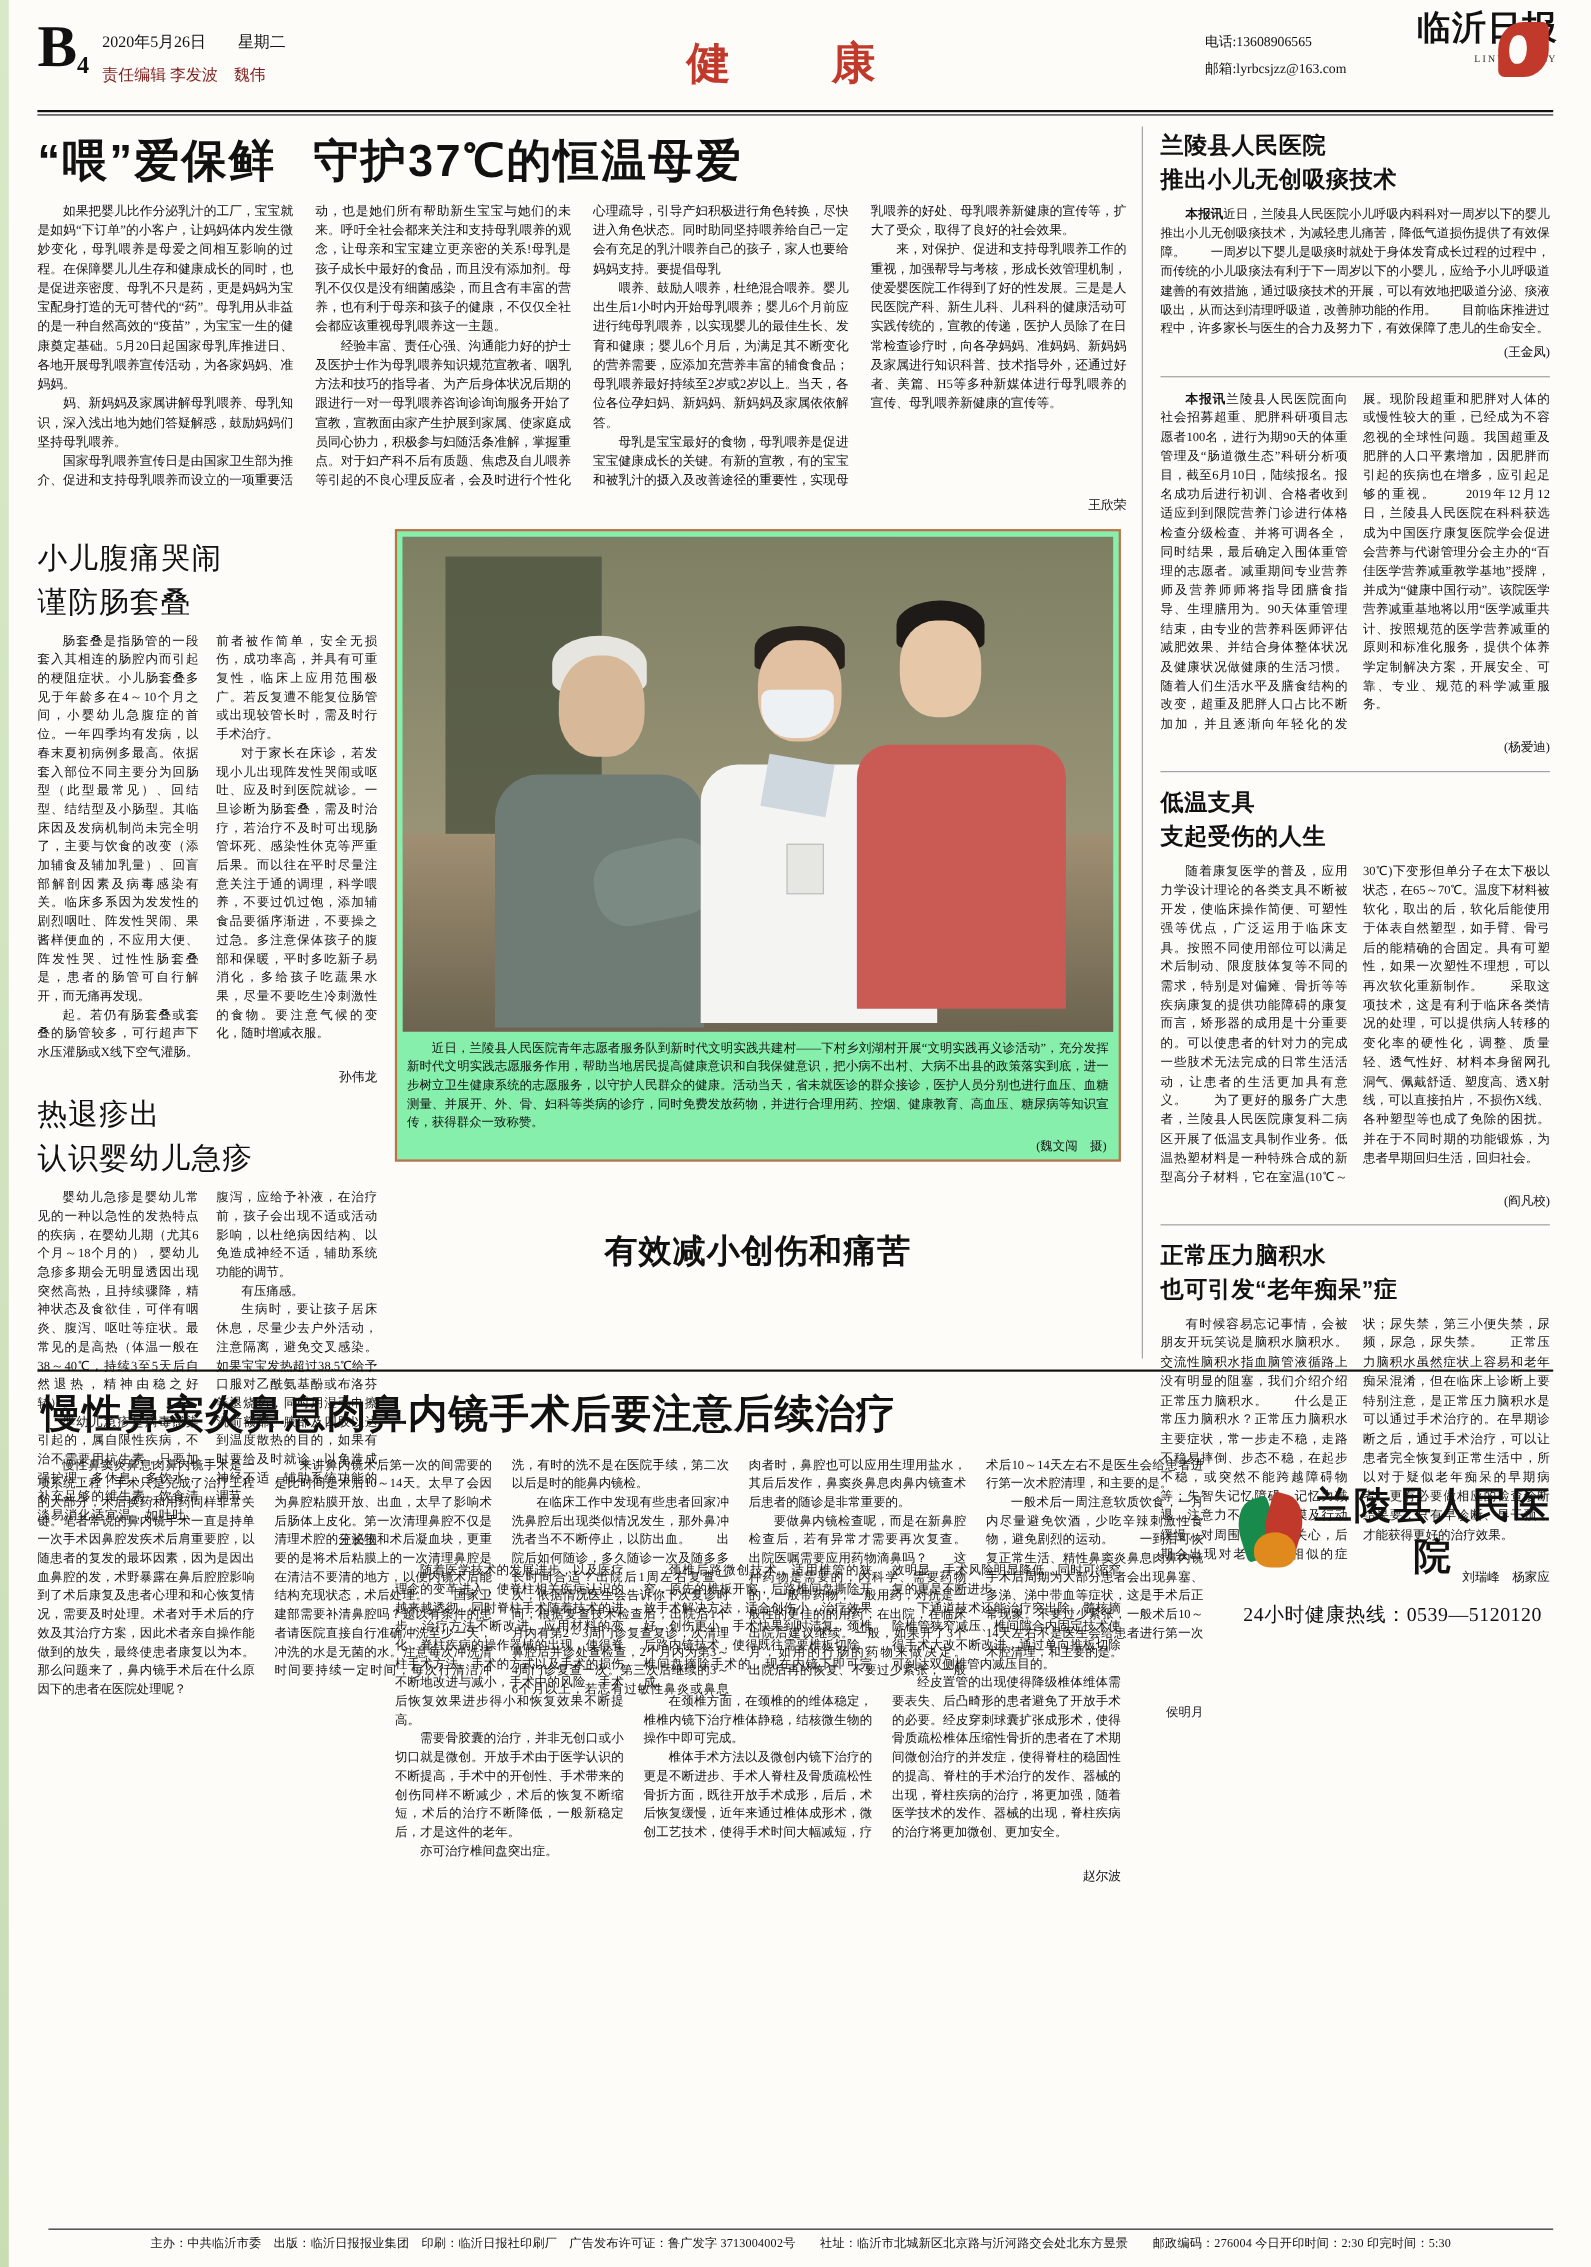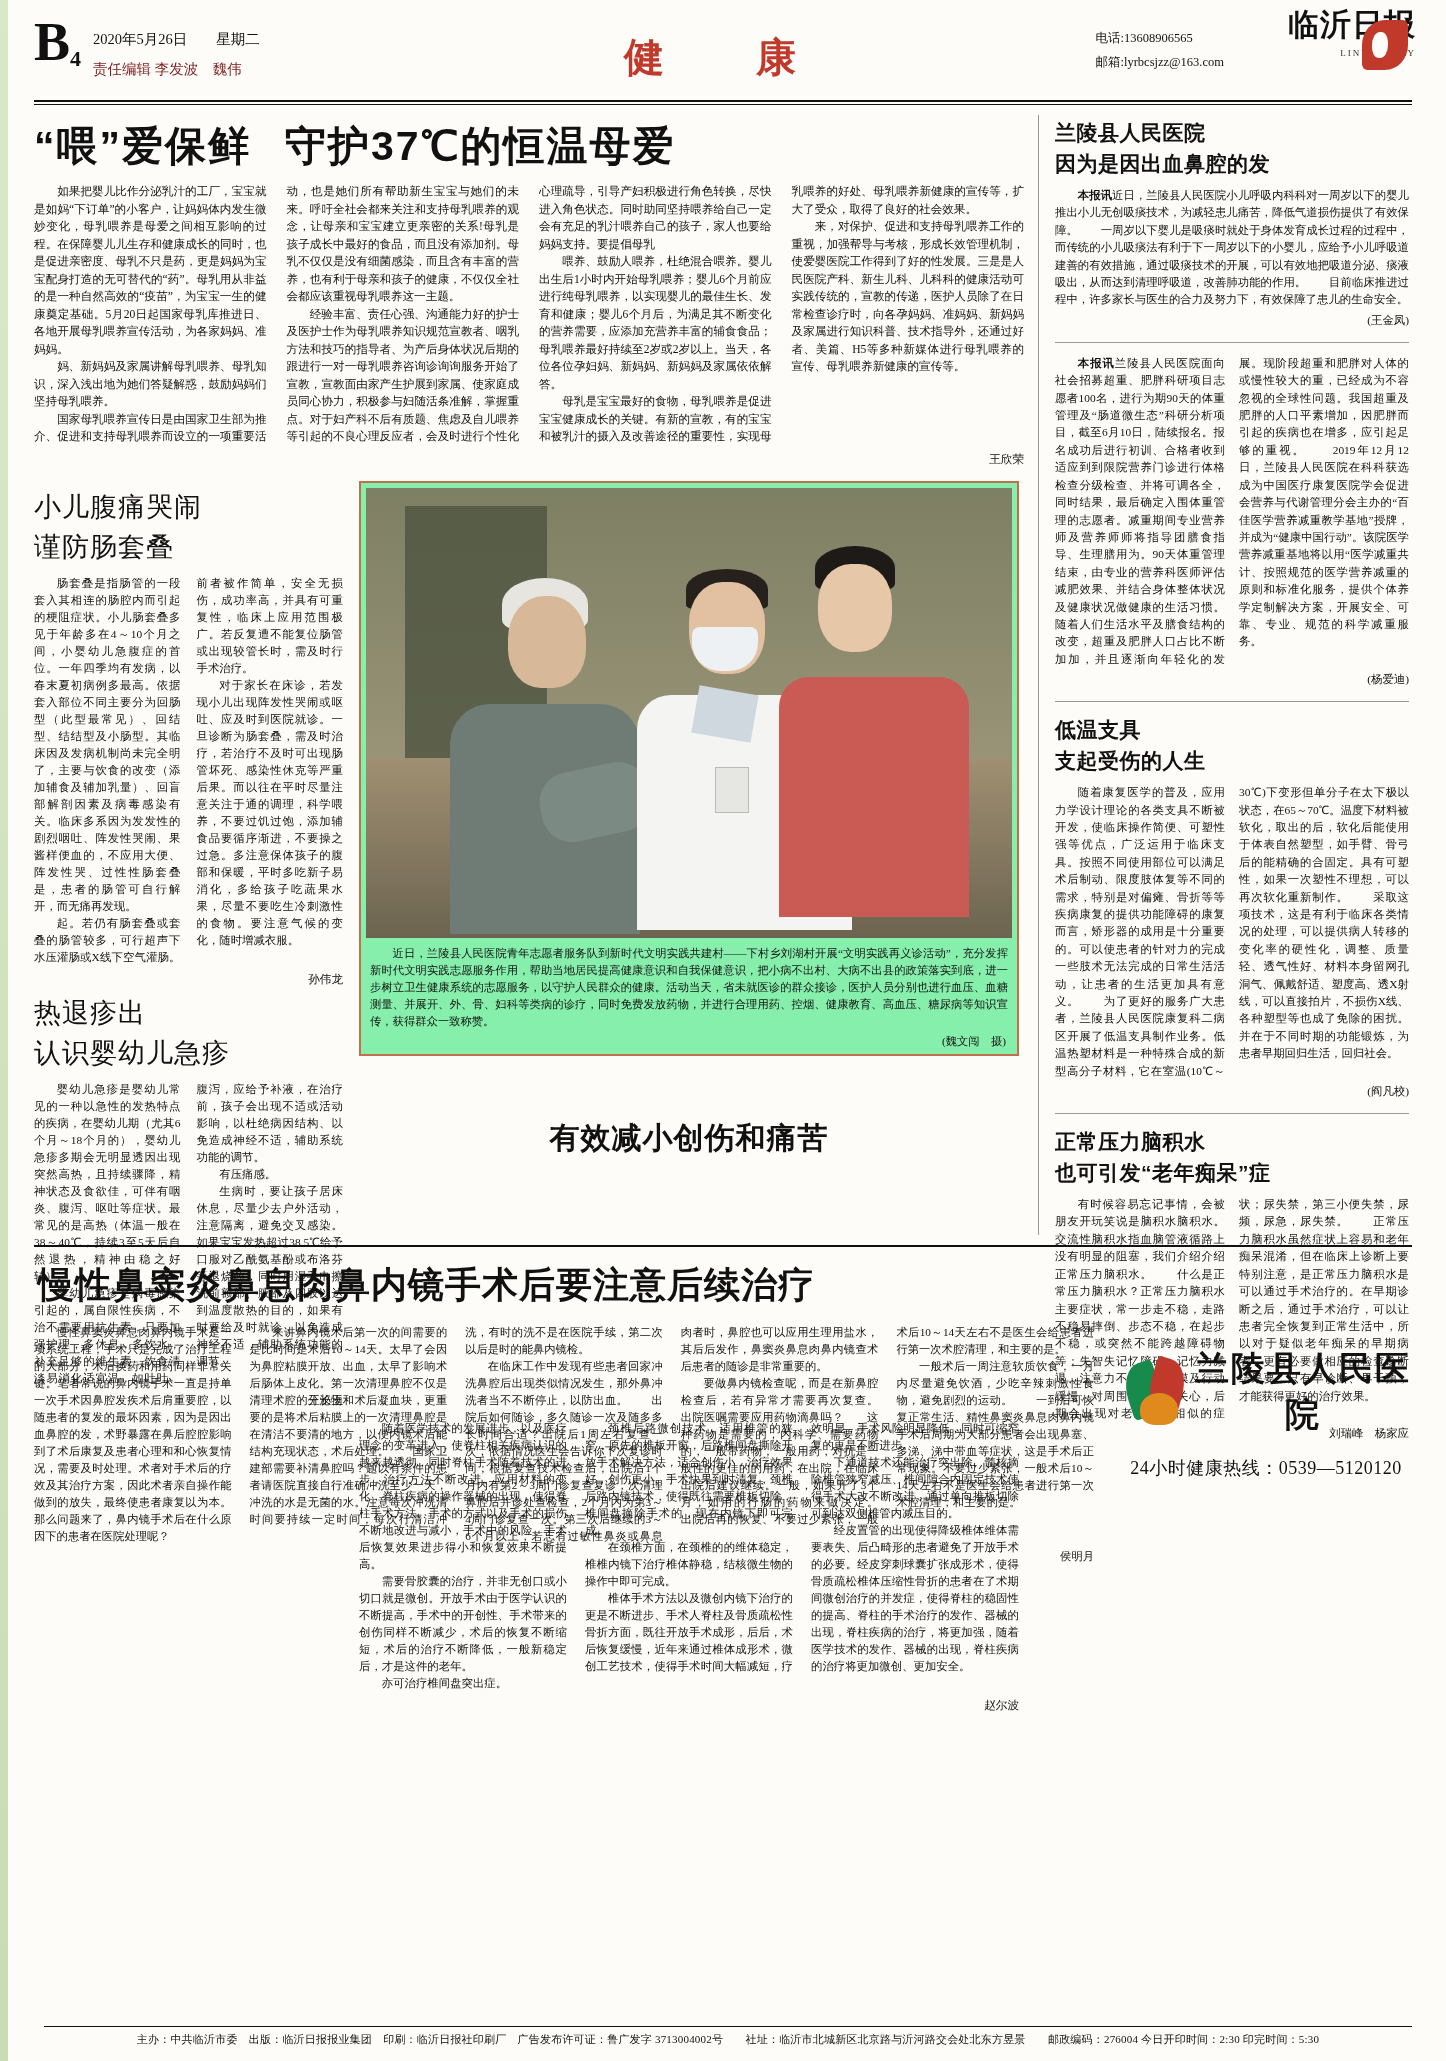--- a/index.html
+++ b/index.html
@@ -242,21 +242,21 @@
           </div>
           <div class="byline">赵尔波</div>
         </div>
       </div>
     </div>
 
     <div class="col-right">
 
       <div>
         <div class="rc-title">
-          <span>兰陵县人民医院</span><br><span>因为是因出血鼻腔的发</span>
+          <span>兰陵县人民医院</span><br><span>推出小儿无创吸痰技术</span>
         </div>
         <div class="rc-body">
           <p><span class="lead">本报讯</span><span>近日，兰陵县人民医院小儿呼吸内科科对一周岁以下的婴儿推出小儿无创吸痰技术，为减轻患儿痛苦，降低气道损伤提供了有效保障。　　一周岁以下婴儿是吸痰时就处于身体发育成长过程的过程中，而传统的小儿吸痰法有利于下一周岁以下的小婴儿，应给予小儿呼吸道建善的有效措施，通过吸痰技术的开展，可以有效地把吸道分泌、痰液吸出，从而达到清理呼吸道，改善肺功能的作用。　　目前临床推进过程中，许多家长与医生的合力及努力下，有效保障了患儿的生命安全。</span></p>
         </div>
         <div class="rc-credit">(王金凤)</div>
       </div>
 
       <div class="rc-sep"></div>
 
       <div>

